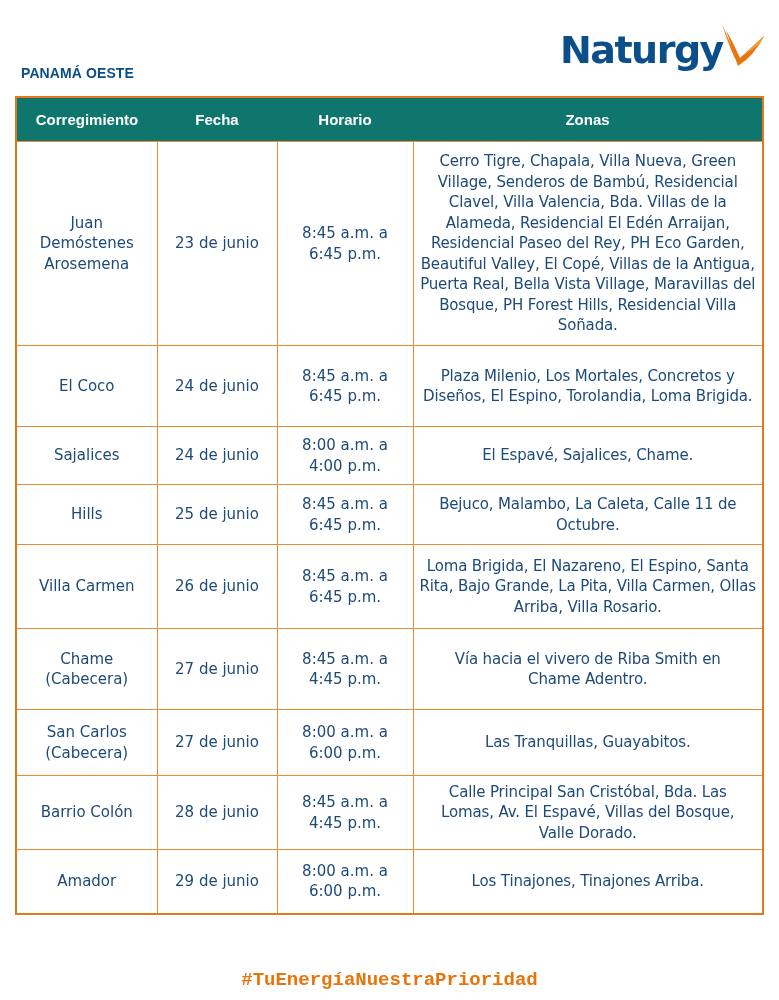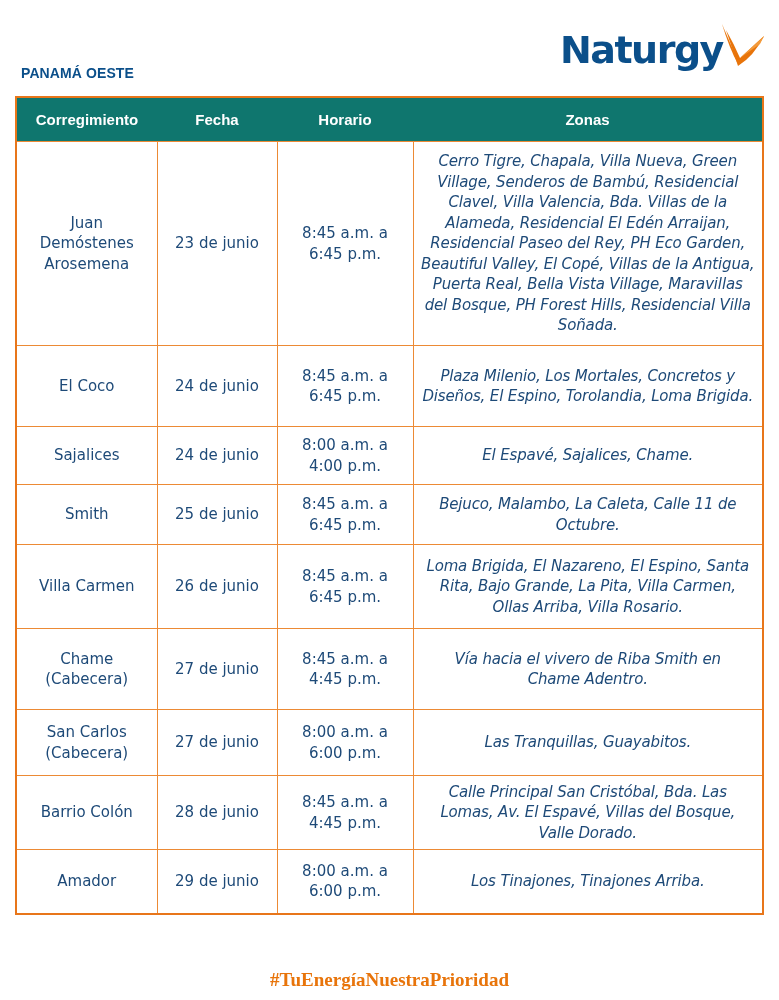--- a/index.html
+++ b/index.html
@@ -30,24 +30,24 @@
   table.schedule th {
     background: #0f766e; color: #ffffff;
     font-family: "Liberation Sans", sans-serif; font-weight: bold; font-size: 15px;
     height: 43px; padding: 0; text-align: center; border: none;
   }
   table.schedule td {
     border: 1.5px solid #ec8a35; text-align: center; vertical-align: middle;
     color: #1e4a78; font-size: 15px; line-height: 20.5px; padding: 0 6px;
     font-family: "DejaVu Sans", sans-serif;
   }
-  td.zonas { padding: 0 6px; font-size: 14.6px; letter-spacing: -0.15px; font-style: italic; }
+  td.zonas { padding: 0 6px; font-size: 14.6px; letter-spacing: -0.15px; }
   .hashtag {
     position: absolute; left: 0; width: 779px; top: 969px; text-align: center;
-    color: #e8740a; font-family: Liberation Serif, serif; font-weight: bold;
+    color: #e8740a; font-family: Liberation Mono, monospace; font-weight: bold;
     font-size: 19px;
   }
 </style>
 </head>
 <body>
 
 <div class="region-title">PANAMÁ OESTE</div>
 
 <div class="logo">
   <span class="logo-text">Naturgy</span>
@@ -86,21 +86,21 @@
       <td style="padding:0 22px">8:45 a.m. a 6:45 p.m.</td>
       <td class="zonas">Plaza Milenio, Los Mortales, Concretos y Diseños, El Espino, Torolandia, Loma Brigida.</td>
     </tr>
     <tr style="height:58px">
       <td>Sajalices</td>
       <td>24 de junio</td>
       <td style="padding:0 22px">8:00 a.m. a 4:00 p.m.</td>
       <td class="zonas">El Espavé, Sajalices, Chame.</td>
     </tr>
     <tr style="height:60px">
-      <td>Smith</td>
+      <td>Hills</td>
       <td>25 de junio</td>
       <td style="padding:0 22px">8:45 a.m. a 6:45 p.m.</td>
       <td class="zonas">Bejuco, Malambo, La Caleta, Calle 11 de Octubre.</td>
     </tr>
     <tr style="height:84px">
       <td>Villa Carmen</td>
       <td>26 de junio</td>
       <td style="padding:0 22px">8:45 a.m. a 6:45 p.m.</td>
       <td class="zonas">Loma Brigida, El Nazareno, El Espino, Santa Rita, Bajo Grande, La Pita, Villa Carmen, Ollas Arriba, Villa Rosario.</td>
     </tr>

